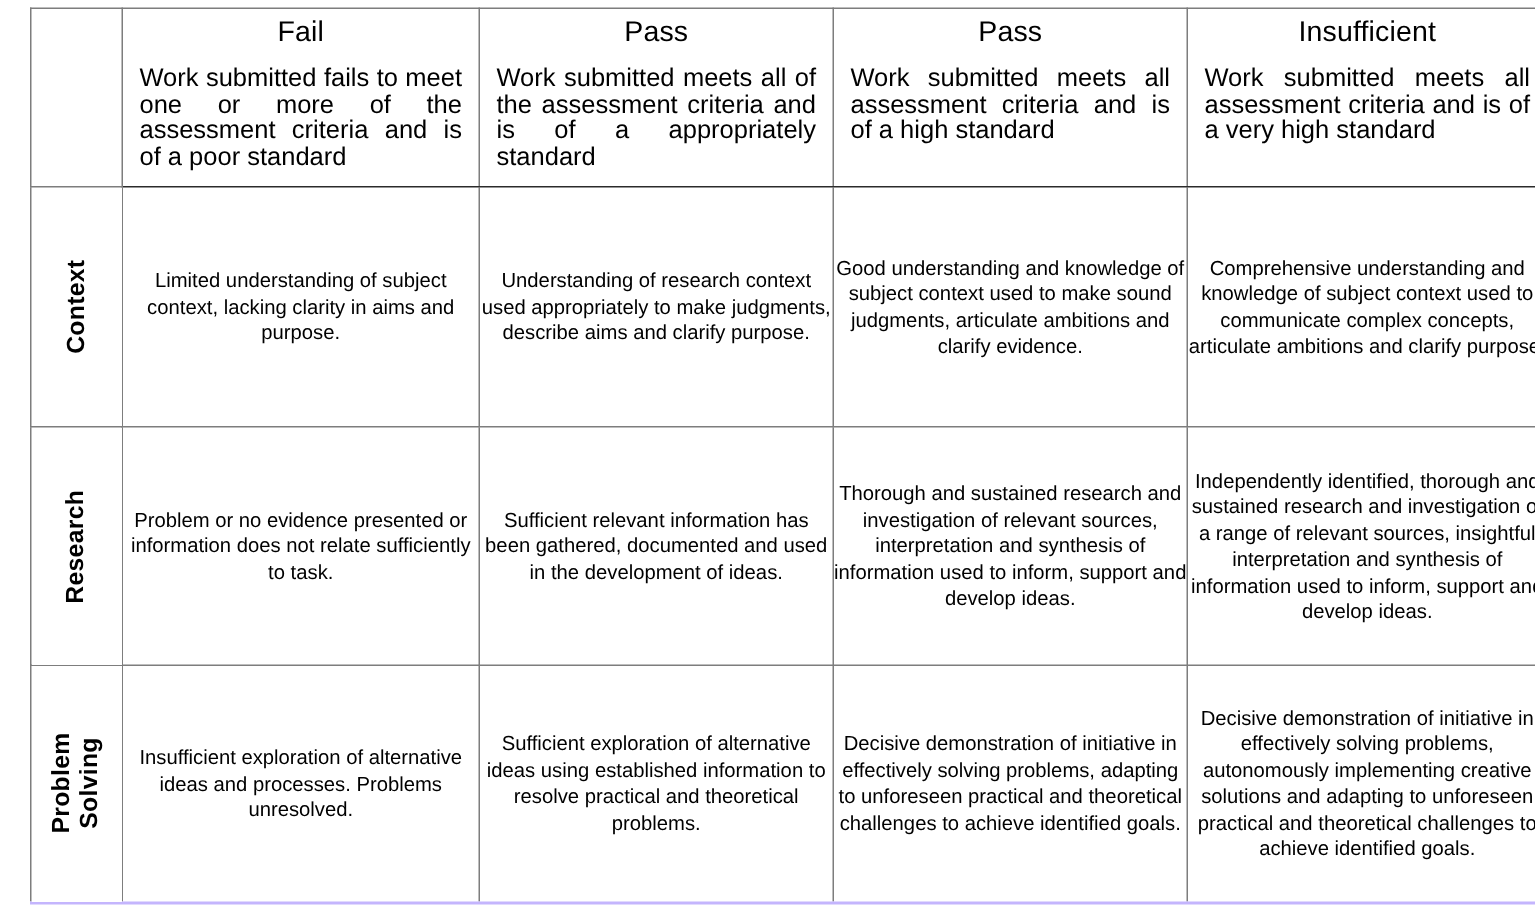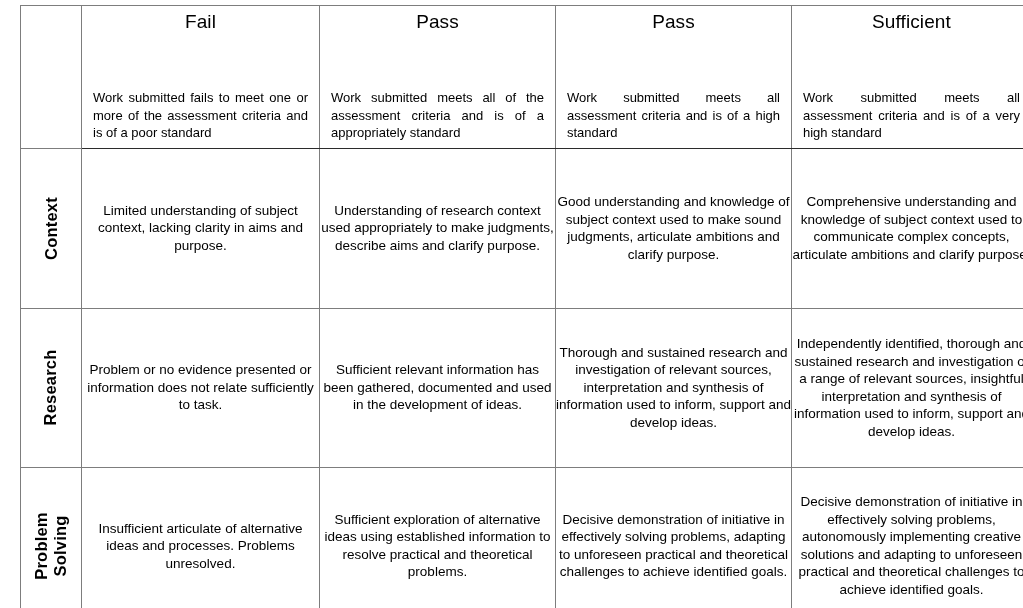--- a/index.html
+++ b/index.html
@@ -70,24 +70,23 @@
     text-align: center;
     font-size: 19px;
     line-height: 24px;
     letter-spacing: 0.1px;
     padding-bottom: 9px;
   }
   .grade-desc {
     display: block;
     text-align: justify;
     text-align-last: left;
-    font-size: 13px;
+    font-size: 17px;
     line-height: 17.5px;
     padding: 0 2px;
-    margin-top: 46px;
   }
 
   
   tr.row-context  { height: 160px; }
   tr.row-research { height: 159px; }
   tr.row-problem  { height: 158px; }
 
   td.label-cell {
     background: #c9fdff;
     border-left: 1px solid #7d7d7d;
@@ -167,40 +166,40 @@
 
         <td class="grade-col">
           <div class="grade-head">
             <span class="grade-title">Pass</span>
             <span class="grade-desc">Work submitted meets all assessment criteria and is of a high standard</span>
           </div>
         </td>
 
         <td class="grade-col">
           <div class="grade-head">
-            <span class="grade-title">Sufficient</span>
+            <span class="grade-title">Insufficient</span>
             <span class="grade-desc">Work submitted meets all assessment criteria and is of a very high standard</span>
           </div>
         </td>
       </tr>
 
       <tr class="row-context">
         <td class="label-cell">
           <div class="label-rot-box">
             <span class="label-rot">Context</span>
           </div>
         </td>
         <td class="body-cell">
           <span class="body-text">Limited understanding of subject context, lacking clarity in aims and purpose.</span>
         </td>
         <td class="body-cell">
           <span class="body-text">Understanding of research context used appropriately to make judgments, describe aims and clarify purpose.</span>
         </td>
         <td class="body-cell">
-          <span class="body-text">Good understanding and knowledge of subject context used to make sound judgments, articulate ambitions and clarify purpose.</span>
+          <span class="body-text">Good understanding and knowledge of subject context used to make sound judgments, articulate ambitions and clarify evidence.</span>
         </td>
         <td class="body-cell">
           <span class="body-text">Comprehensive understanding and knowledge of subject context used to communicate complex concepts, articulate ambitions and clarify purpose.</span>
         </td>
       </tr>
 
       <tr class="row-research">
         <td class="label-cell">
           <div class="label-rot-box">
             <span class="label-rot">Research</span>
@@ -221,21 +220,21 @@
       </tr>
 
       <tr class="row-problem">
         <td class="label-cell">
           <div class="label-rot-box">
             <span class="label-rot">Problem
 Solving</span>
           </div>
         </td>
         <td class="body-cell">
-          <span class="body-text">Insufficient articulate of alternative ideas and processes. Problems unresolved.</span>
+          <span class="body-text">Insufficient exploration of alternative ideas and processes. Problems unresolved.</span>
         </td>
         <td class="body-cell">
           <span class="body-text">Sufficient exploration of alternative ideas using established information to resolve practical and theoretical problems.</span>
         </td>
         <td class="body-cell">
           <span class="body-text">Decisive demonstration of initiative in effectively solving problems, adapting to unforeseen practical and theoretical challenges to achieve identified goals.</span>
         </td>
         <td class="body-cell">
           <span class="body-text">Decisive demonstration of initiative in effectively solving problems, autonomously implementing creative solutions and adapting to unforeseen practical and theoretical challenges to achieve identified goals.</span>
         </td>

